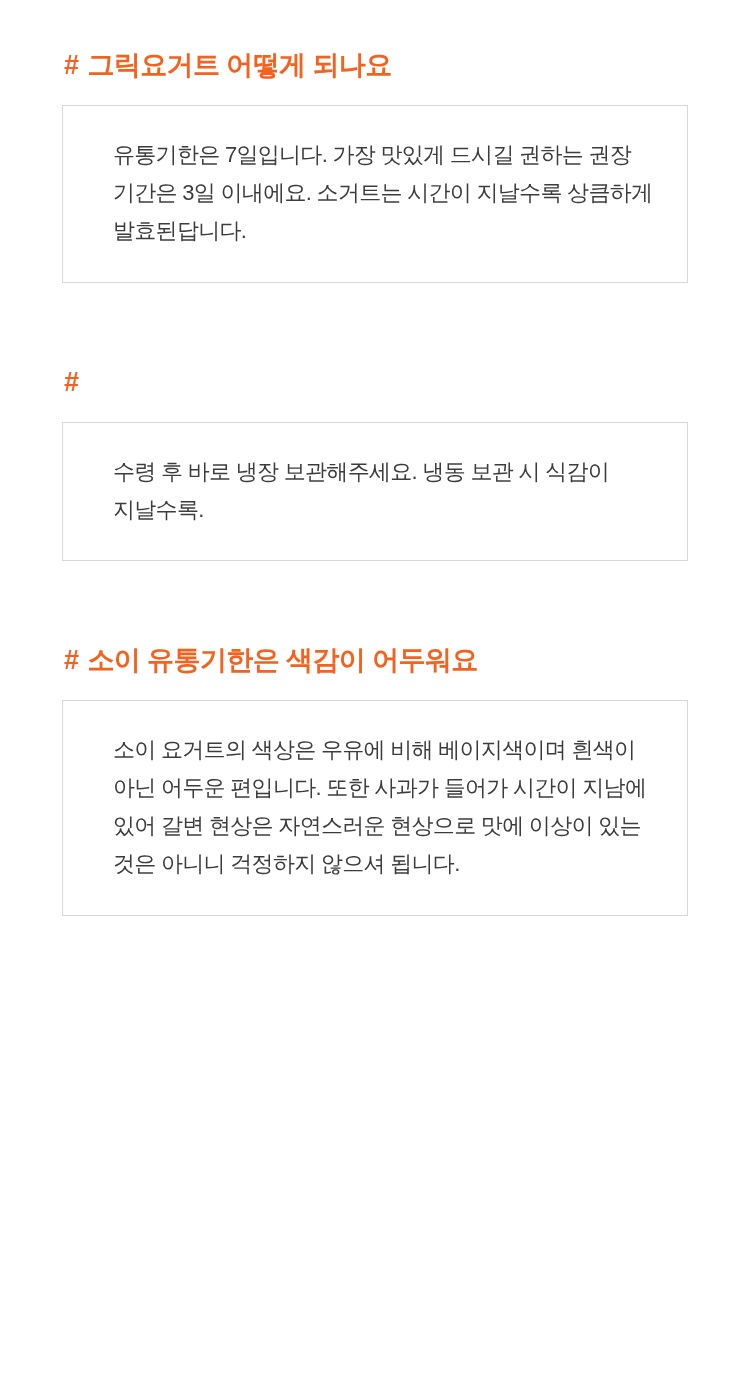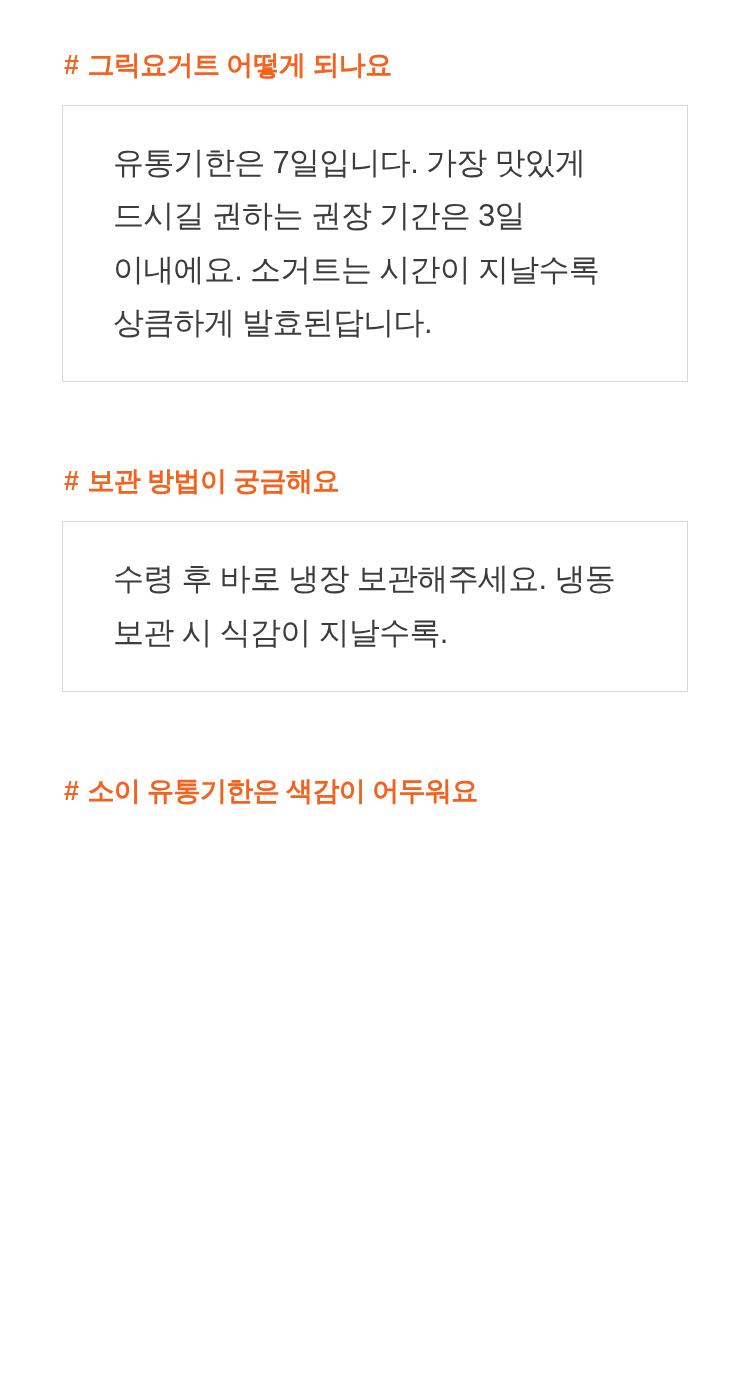--- a/index.html
+++ b/index.html
@@ -40,21 +40,21 @@
     margin-right: 9px;
     font-weight: bold;
     color: #f4621f;
   }
   .faq-answer-box {
     border: 1px solid #d8d8d8;
     background: #ffffff;
     padding: 30px 34px 32px 50px;
   }
   .faq-answer-text {
-    font-size: 31px;
+    font-size: 22px;
     line-height: 1.72;
     color: #3c3c3c;
     letter-spacing: -0.7px;
     margin: 0;
     word-break: keep-all;
   }
   .gap-1 { height: 46px; }
   .gap-2 { height: 46px; }
   .bottom-space { height: 170px; }
 </style>
@@ -71,31 +71,33 @@
     <div class="faq-answer-box">
       <p class="faq-answer-text">유통기한은 7일입니다. 가장 맛있게 드시길 권하는 권장 기간은 3일 이내에요. 소거트는 시간이 지날수록 상큼하게 발효된답니다.</p>
     </div>
   </div>
 
   <div class="gap-1"></div>
 
   <div class="faq-block">
     <h2 class="faq-question">
       <span class="hash">#</span>
-      <span>보관 방법이 궁금해요</span>
     </h2>
     <div class="faq-answer-box">
       <p class="faq-answer-text">수령 후 바로 냉장 보관해주세요. 냉동 보관 시 식감이 지날수록.</p>
     </div>
   </div>
 
   <div class="gap-2"></div>
 
   <div class="faq-block">
     <h2 class="faq-question">
       <span class="hash">#</span>
       <span>소이 유통기한은 색감이 어두워요</span>
     </h2>
+    <div class="faq-answer-box">
+      <p class="faq-answer-text">소이 요거트의 색상은 우유에 비해 베이지색이며 흰색이 아닌 어두운 편입니다. 또한 사과가 들어가 시간이 지남에 있어 갈변 현상은 자연스러운 현상으로 맛에 이상이 있는 것은 아니니 걱정하지 않으셔 됩니다.</p>
+    </div>
   </div>
 
   <div class="bottom-space"></div>
 
 </div>
 
 </body></html>

